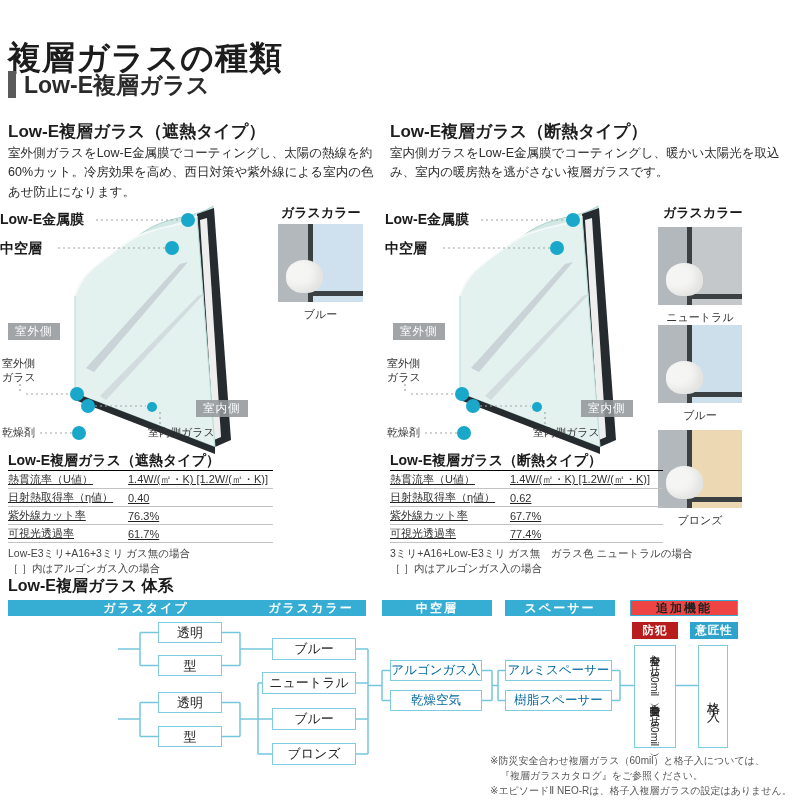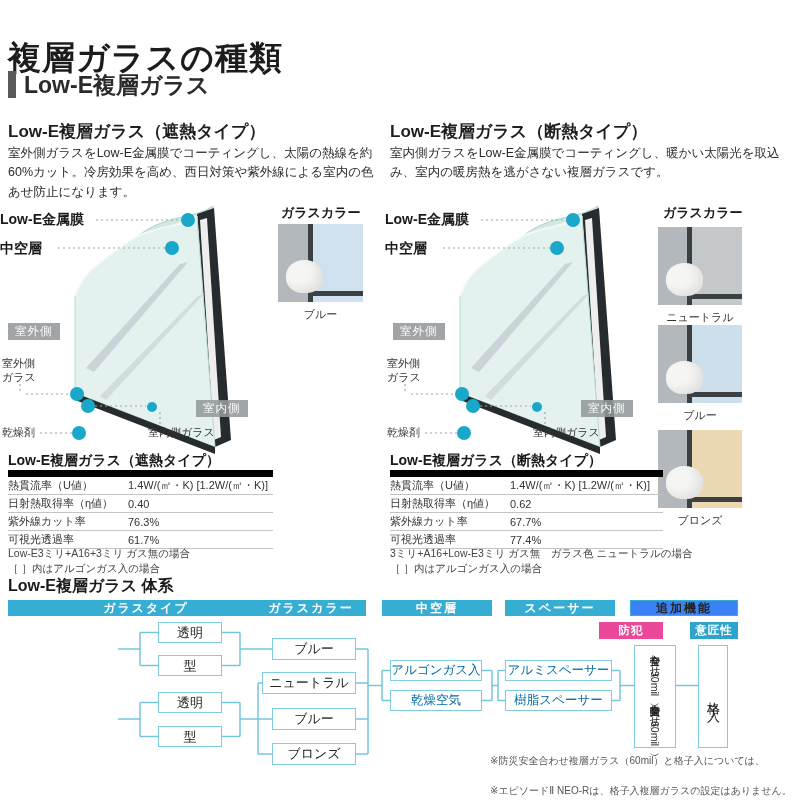--- a/index.html
+++ b/index.html
@@ -31,31 +31,31 @@
   .swatch { position:absolute; overflow:hidden; background:#b2b8bb; }
   .swatch .pane { position:absolute; top:0; right:0; bottom:0; }
   .swatch .frame-v { position:absolute; top:0; bottom:0; width:5px; background:#3b4043; }
   .swatch .frame-b { position:absolute; right:0; height:5px; background:#3b4043; }
   .swatch .blob { position:absolute; background:#f5f6f4; box-shadow:inset -6px -4px 10px rgba(0,0,0,0.08);
                   border-radius:48% 48% 44% 44%; }
   .gc-label { position:absolute; font-size:11px; color:#333; text-align:center; }
 
   
   .spec-title { font-size:14px; font-weight:bold; color:#1a1a1a; }
-  .spec-table { position:absolute; border-top:7px solid #000000; }
+  .spec-table { position:absolute; border-top:1px solid #000000;text-decoration:underline; }
   .spec-row { display:flex; height:18px; align-items:center; border-bottom:1px solid #c3c3c3; }
   .spec-row .lab { width:120px; font-size:11px; color:#333; }
   .spec-row .val { font-size:11px; color:#333; }
   .spec-note { font-size:10.5px; color:#444; line-height:1.5; }
 
   
   .tax-title { font-size:16px; font-weight:bold; color:#1a1a1a; }
   .hdr-bar { position:absolute; height:16px; background:#36aed4; color:#fff; font-size:12px; font-weight:bold;
              display:flex; align-items:center; justify-content:center; letter-spacing:2px; z-index:2; }
-  .hdr-bar.outline { background:#3b82f6; border:1px solid #36aed4; color:#222; }
+  .hdr-bar.outline { background:#ef4444; border:1px solid #36aed4; color:#222; }
   .mini-badge { position:absolute; height:17px; color:#fff; font-size:11.5px; font-weight:bold;
                 display:flex; align-items:center; justify-content:center; letter-spacing:1px; z-index:2; }
   .fc-box { position:absolute; background:#fff; border:1px solid #7fcbdf; display:flex; flex-direction:column;
             align-items:center; justify-content:center; z-index:2; }
   .fc-box .l1 { font-size:13.5px; color:#222; }
   .fc-box .l2 { font-size:11px; color:#222; margin-top:2px; }
   .fc-box.small { font-size:13px; color:#222; }
   .fc-box.mid { font-size:12.5px; color:#0369a1; }
   .vbox { position:absolute; background:#fff; border:1px solid #7fcbdf; z-index:2;
           writing-mode:vertical-rl; display:flex; align-items:center; justify-content:center; }
@@ -289,21 +289,21 @@
         <line x1="676" y1="107.5" x2="698" y2="107.5"></line>
       </g>
     </svg>
 
     <div class="hdr-bar" style="left:8px; top:22px; width:276px;">ガラスタイプ</div>
     <div class="hdr-bar" style="left:256px; top:22px; width:110px;">ガラスカラー</div>
     <div class="hdr-bar" style="left:382px; top:22px; width:110px;">中空層</div>
     <div class="hdr-bar" style="left:505px; top:22px; width:110px;">スペーサー</div>
     <div class="hdr-bar outline" style="left:630px; top:22px; width:108px;">追加機能</div>
 
-    <div class="mini-badge" style="left:599px; top:44px; width:64px; background:#ec4899;">防犯</div>
+    <div class="mini-badge" style="left:632px; top:44px; width:46px; background:#b91c1c;">防犯</div>
     <div class="mini-badge" style="left:690px; top:44px; width:48px; background:#2ea3cc;">意匠性</div>
 
 
     <div class="fc-box small" style="left:158px; top:44px; width:64px; height:21px;">透明</div>
     <div class="fc-box small" style="left:158px; top:77px; width:64px; height:21px;">型</div>
     <div class="fc-box small" style="left:158px; top:114px; width:64px; height:21px;">透明</div>
     <div class="fc-box small" style="left:158px; top:148px; width:64px; height:21px;">型</div>
 
     <div class="fc-box small" style="left:272px; top:60px; width:84px; height:22px;">ブルー</div>
     <div class="fc-box small" style="left:262px; top:94px; width:94px; height:22px;">ニュートラル</div>
@@ -316,16 +316,17 @@
     <div class="fc-box mid" style="left:505px; top:82px; width:107px; height:21px;">アルミスペーサー</div>
     <div class="fc-box mid" style="left:505px; top:112px; width:107px; height:21px;">樹脂スペーサー</div>
 
     <div class="vbox" style="left:634px; top:67px; width:42px; height:103px;">
       <div class="vline">安全合わせ（30mil）</div>
       <div class="vline">防災安全合わせ（60mil）</div>
     </div>
     <div class="vbox lattice" style="left:698px; top:67px; width:30px; height:103px;">格子入</div>
 
     <div class="abs tax-note" style="left:490px; top:175px;">※防災安全合わせ複層ガラス（60mil）と格子入については、</div>
+    <div class="abs tax-note" style="left:490px; top:190px;">　『複層ガラスカタログ』をご参照ください。</div>
     <div class="abs tax-note" style="left:490px; top:205px;">※エピソードⅡ NEO-Rは、格子入複層ガラスの設定はありません。</div>
   </div>
 
 </div>
 
 </body></html>

